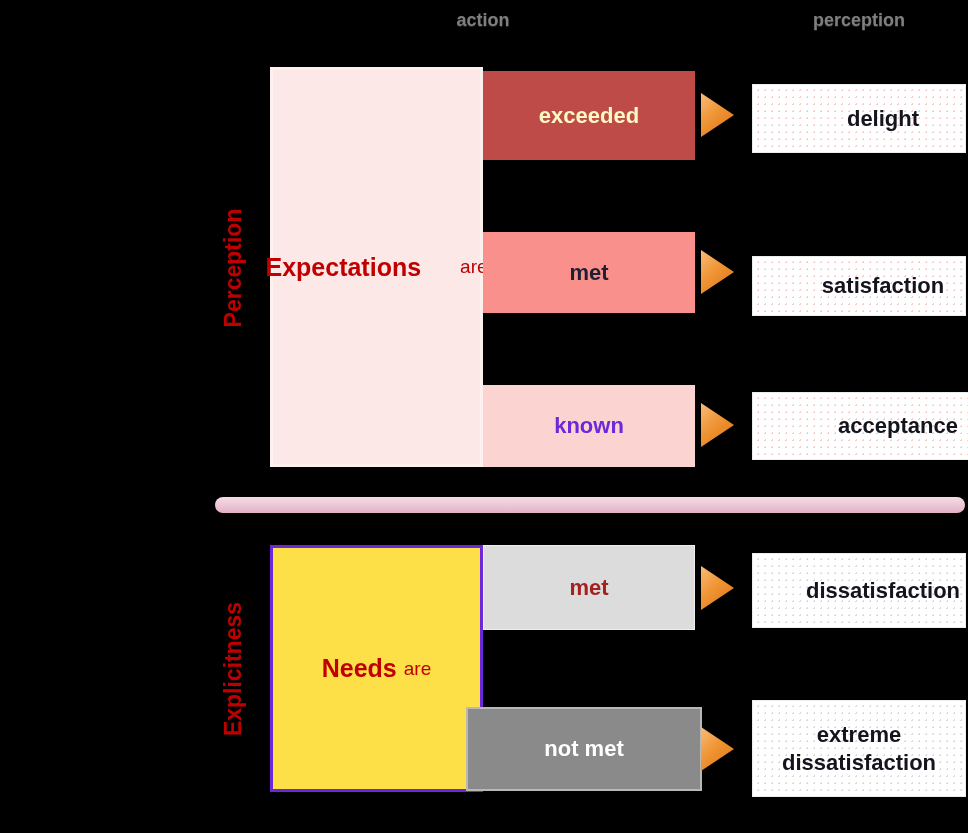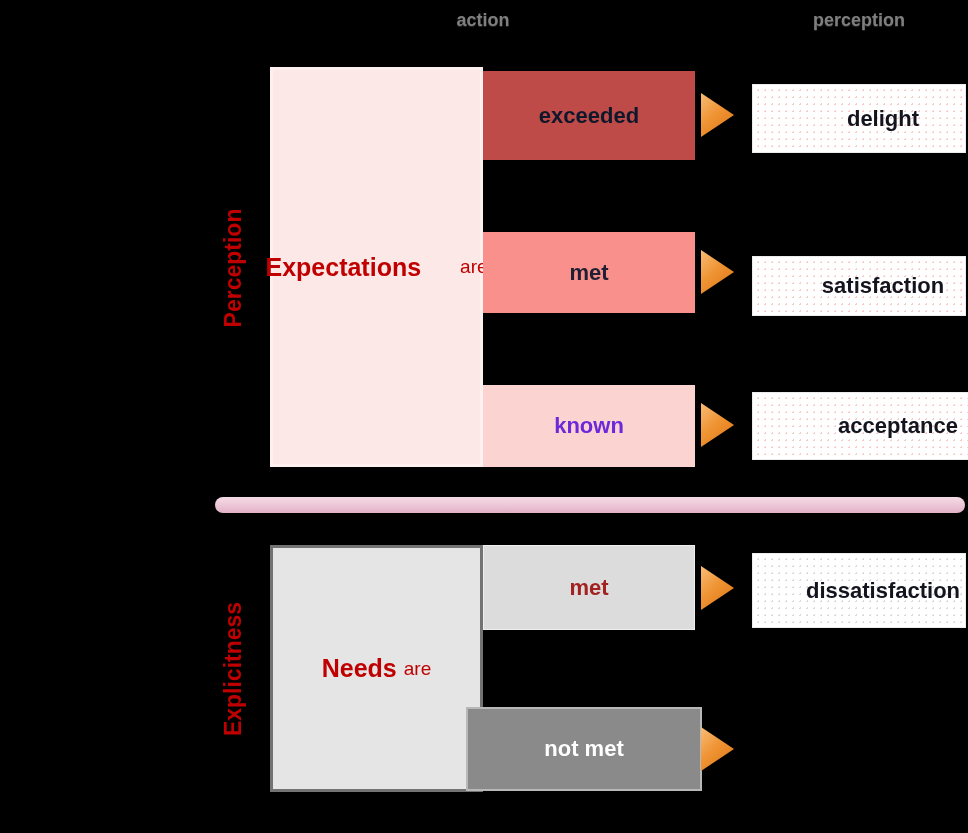--- a/index.html
+++ b/index.html
@@ -35,42 +35,42 @@
     display: flex;
     align-items: center;
     justify-content: center;
     white-space: nowrap;
   }
   .subject-box.pink {
     background: #fce8e6;
     border: 3px solid #fdf0ee;
   }
   .subject-box.gray {
-    background: #e5e5e5;
-    border: 3px solid #737373;
+    background: #fde047;
+    border: 3px solid #6d28d9;
   }
   .subject-strong {
     color: #c00000;
     font-size: 25px;
     font-weight: bold;
   }
   .subject-rest {
     color: #c00000;
     font-size: 19px;
     margin-left: 7px;
   }
   .action-box {
     position: absolute;
     display: flex;
     align-items: center;
     justify-content: center;
     font-size: 22px;
     font-weight: bold;
   }
-  .a-exceeded { background: #be4b48; color: #0f172a; }
+  .a-exceeded { background: #be4b48; color: #fef9c3; }
   .a-met-salmon { background: #f9908b; color: #1f1f33; }
   .a-known { background: #fbd3d1; color: #6d28d9; }
   .a-met-gray { background: #dcdcdc; border: 1px solid #eeeeee; color: #a32220; }
   .a-notmet { background: #8a8a8a; border: 2px solid #b8b8b8; color: #ffffff; }
   .result-box {
     position: absolute;
     display: flex;
     align-items: center;
     justify-content: center;
     text-align: center;
@@ -143,14 +143,15 @@
     <span class="subject-strong">Needs</span>
     <span class="subject-rest">are</span>
   </div>
 
   <div class="action-box a-met-gray" style="left: 483px; top: 545px; width: 212px; height: 85px;">met</div>
   <div class="arrow" style="left: 701px; top: 566px;"></div>
   <div class="result-box dots-gray" style="left: 752px; top: 553px; width: 214px; height: 75px;">dissatisfaction</div>
 
   <div class="action-box a-notmet" style="left: 466px; top: 707px; width: 236px; height: 84px;">not met</div>
   <div class="arrow" style="left: 701px; top: 727px;"></div>
+  <div class="result-box dots-gray" style="left: 752px; top: 700px; width: 214px; height: 97px; padding: 0 14px;">extreme dissatisfaction</div>
 
 </div>
 
 </body></html>

